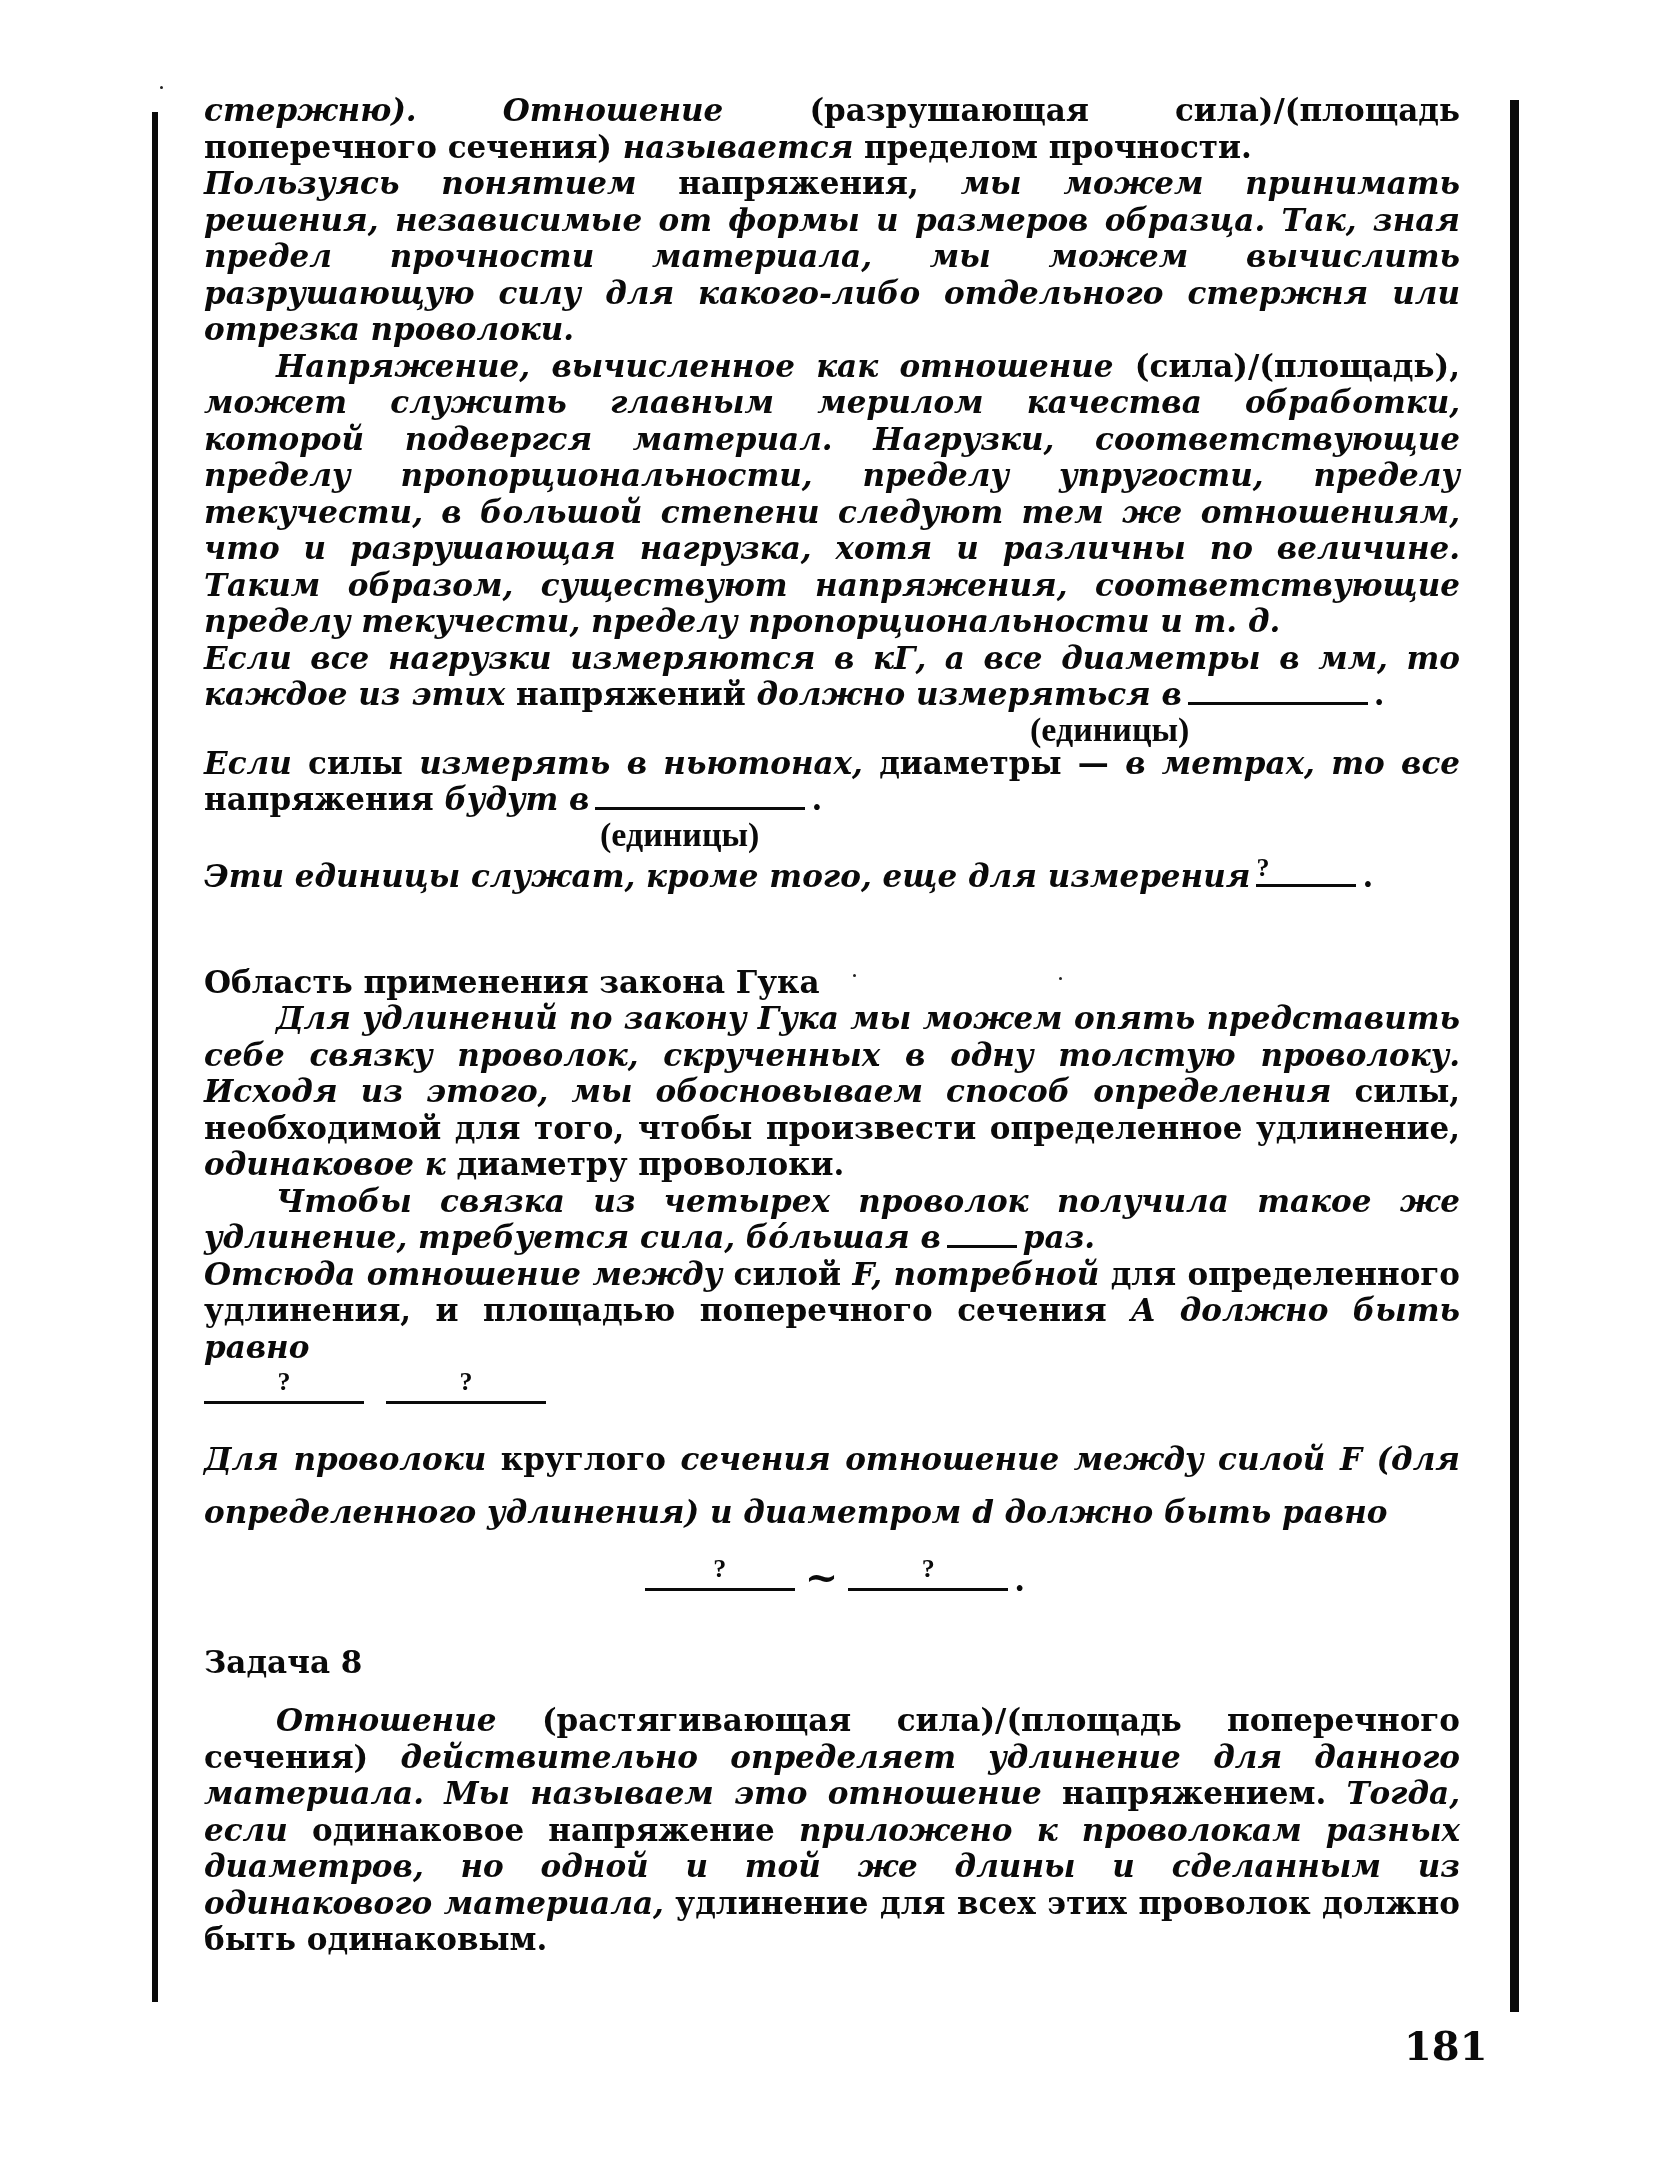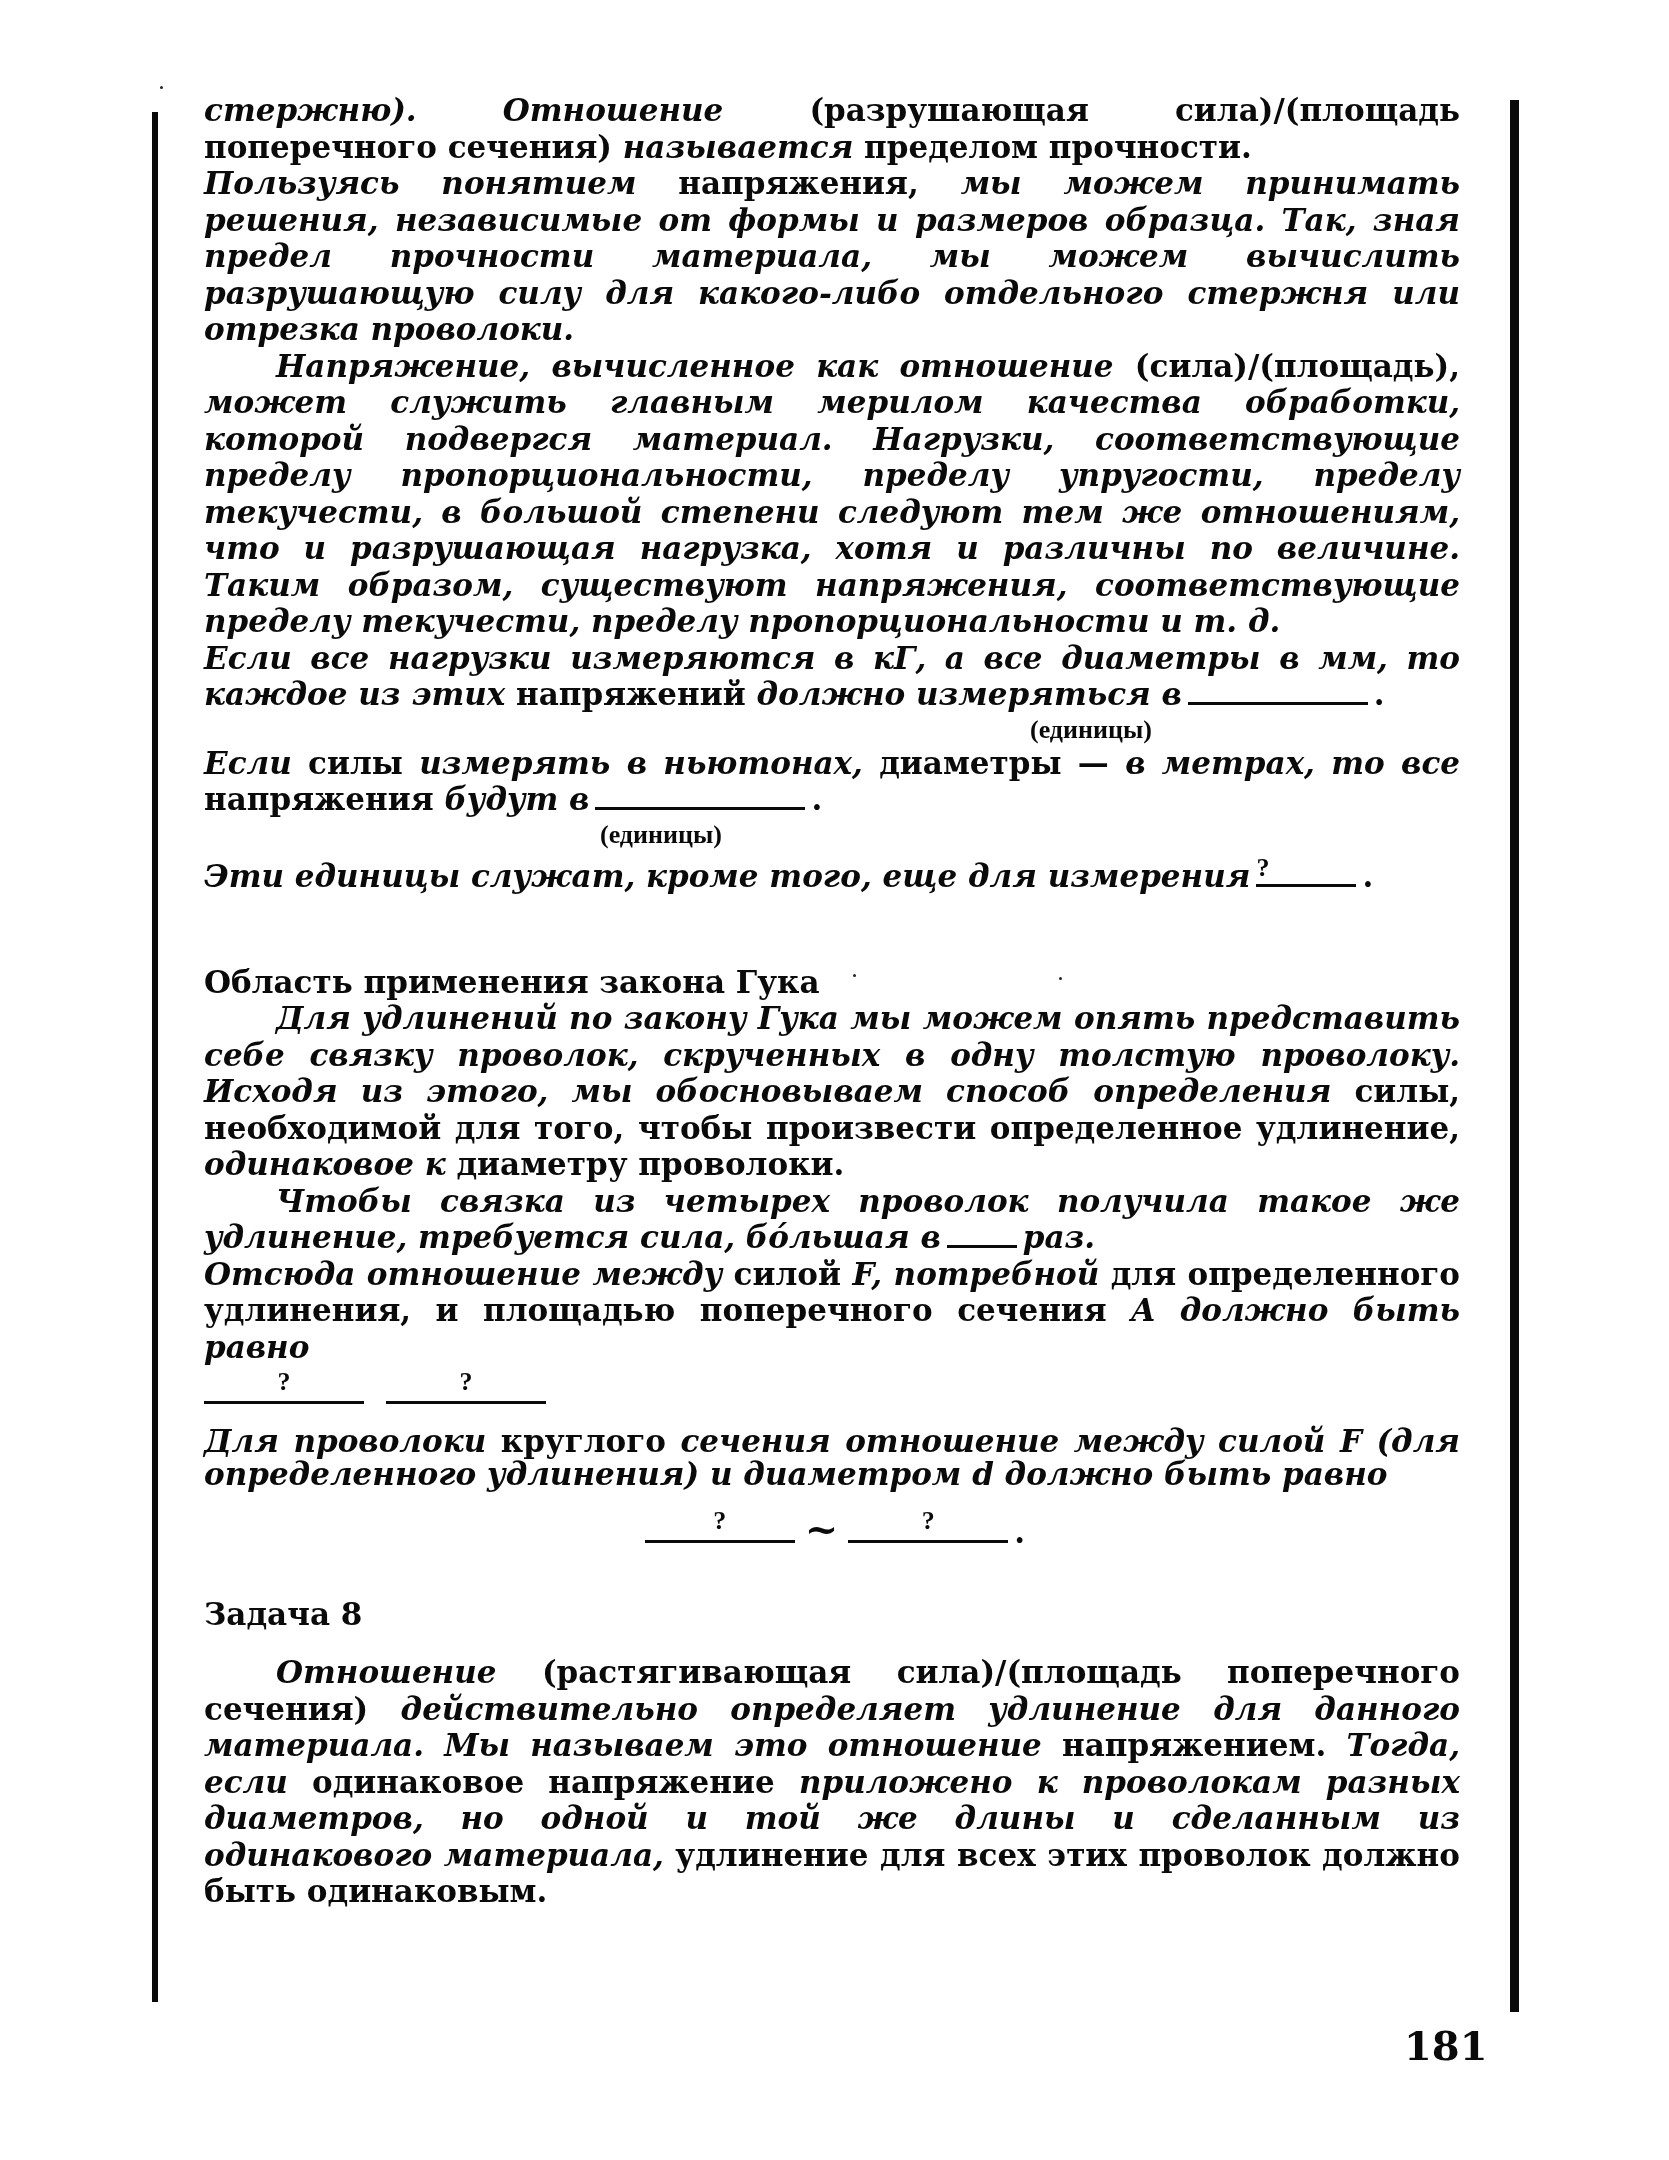--- a/index.html
+++ b/index.html
@@ -9,21 +9,21 @@
   .bar-left { position: absolute; left: 152px; top: 112px; width: 6px; height: 1890px; background: #0a0a0a; }
   .bar-right { position: absolute; left: 1510px; top: 100px; width: 9px; height: 1912px; background: #0a0a0a; }
   .speck { position: absolute; width: 3px; height: 3px; background: #222; border-radius: 50%; }
   .col { position: absolute; left: 204px; top: 92px; width: 1256px; }
   .p { font-size: 31px; line-height: 36.5px; margin: 0; text-align: justify; text-align-last: left; }
   .p.indent { text-indent: 72px; }
   .i { font-style: italic; font-weight: bold; }
   .r { font-style: normal; font-weight: bold; }
   h3 { font-size: 31px; font-weight: bold; margin: 0; line-height: 36px; font-family: "DejaVu Serif", serif; }
   .blank { display: inline-block; border-bottom: 3px solid #0a0a0a; vertical-align: baseline; height: 0; margin: 0 6px; position: relative; }
-  .units { font-weight: bold; font-size: 26px; line-height: 30px; font-family: "Liberation Serif", serif; }
+  .units { font-weight: bold; font-size: 34px; line-height: 30px; font-family: "Liberation Serif", serif; }
   .q { position: absolute; top: -34px; left: 0; right: 0; text-align: center; font-weight: bold; font-size: 26px; font-family: "Liberation Serif", serif; }
   .center { text-align: center; }
   .page-num { position: absolute; left: 1404px; top: 2022px; font-size: 40px; font-weight: bold; font-family: "DejaVu Serif", serif; }
   .tilde { font-weight: bold; font-size: 40px; margin: 0 4px; }
 </style>
 </head>
 <body>
 
 <div class="page">
   <div class="bar-left"></div>
@@ -69,21 +69,21 @@
       <span class="i">Отсюда отношение между</span><span class="r"> силой </span><span class="i">F, потребной</span><span class="r"> для определенного удлинения, и площадью поперечного сечения </span><span class="i">A должно быть равно</span>
     </p>
     <div style="height:44px;position:relative;">
       <span class="blank" style="position:absolute;left:0;top:36px;width:160px;margin:0;">
           <span class="q">?</span>
         </span>
       <span class="blank" style="position:absolute;left:182px;top:36px;width:160px;margin:0;">
           <span class="q">?</span>
         </span>
     </div>
-    <p class="p" style="margin-top:16px;line-height:33px;">
+    <p class="p" style="margin-top:24px;line-height:53px;">
       <span class="i">Для проволоки</span><span class="r"> круглого </span><span class="i">сечения отношение между силой F (для определенного удлинения) и диаметром d должно быть равно</span>
     </p>
     <div class="center" style="margin-top:14px;padding-left:0;">
       <span class="blank" style="width:150px;"><span class="q">?</span></span><span class="tilde">~</span><span class="blank" style="width:160px;"><span class="q">?</span></span><span class="r" style="font-size:31px;">.</span>
     </div>
 
     <h3 style="margin-top:44px;margin-bottom:22px;">Задача 8</h3>
     <p class="p indent">
       <span class="i">Отношение</span><span class="r"> (растягивающая сила)/(площадь поперечного сечения) </span><span class="i">действительно определяет удлинение для данного материала. Мы называем это отношение</span><span class="r"> напряжением. </span><span class="i">Тогда, если</span><span class="r"> одинаковое напряжение </span><span class="i">приложено к проволокам разных диаметров, но одной и той же длины и сделанным из одинакового материала,</span><span class="r"> удлинение для всех этих проволок должно быть одинаковым.</span>
     </p>

